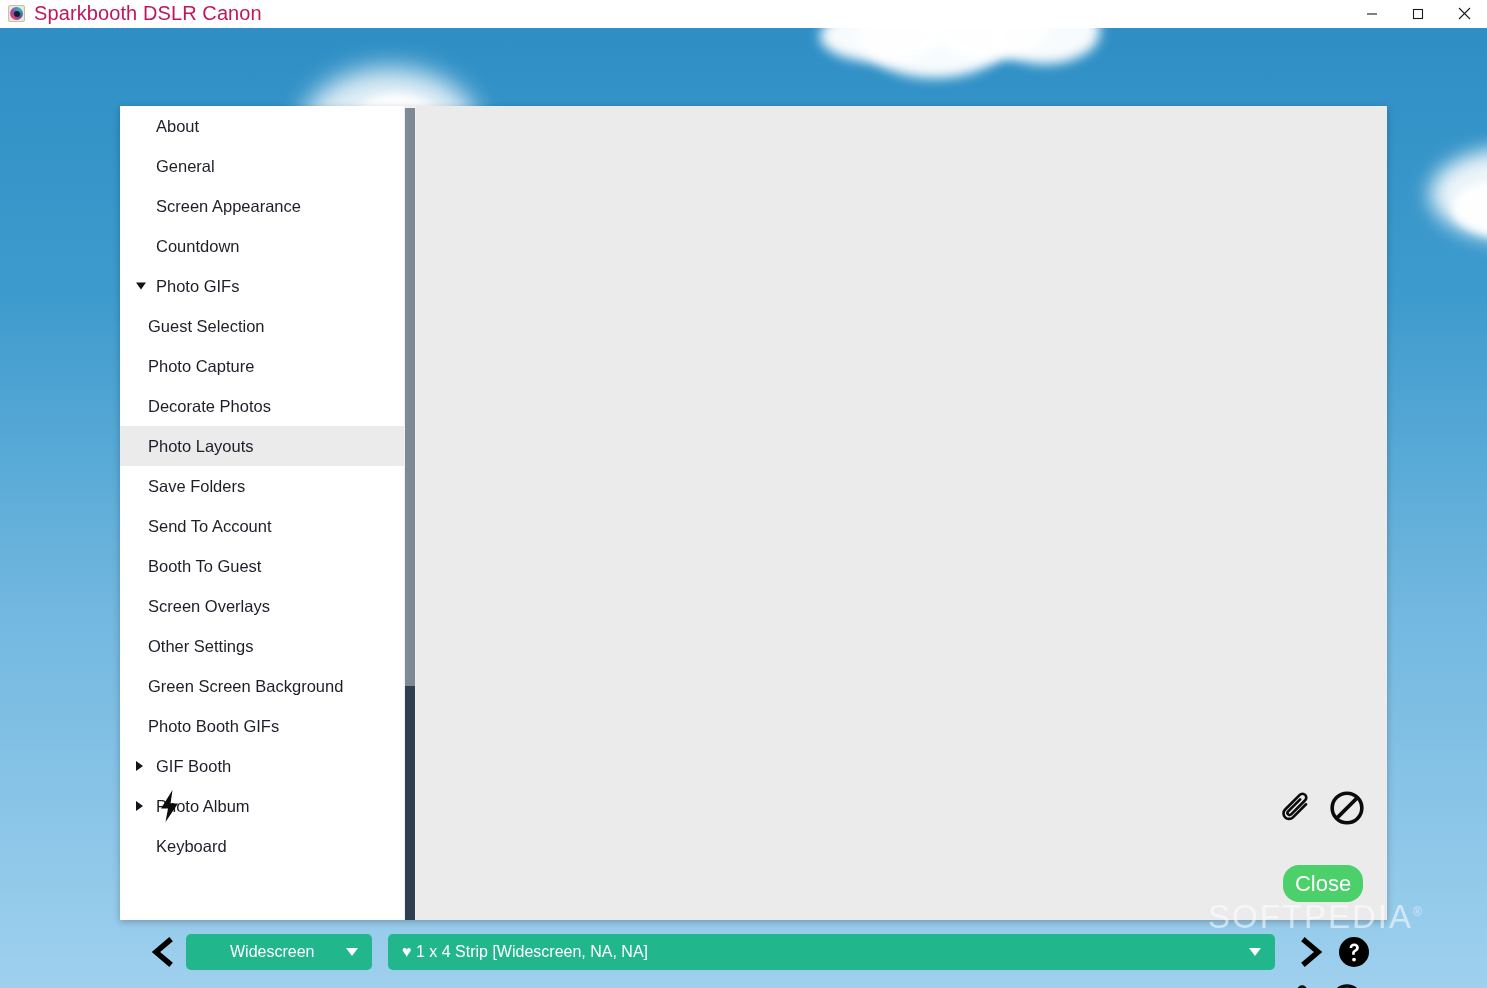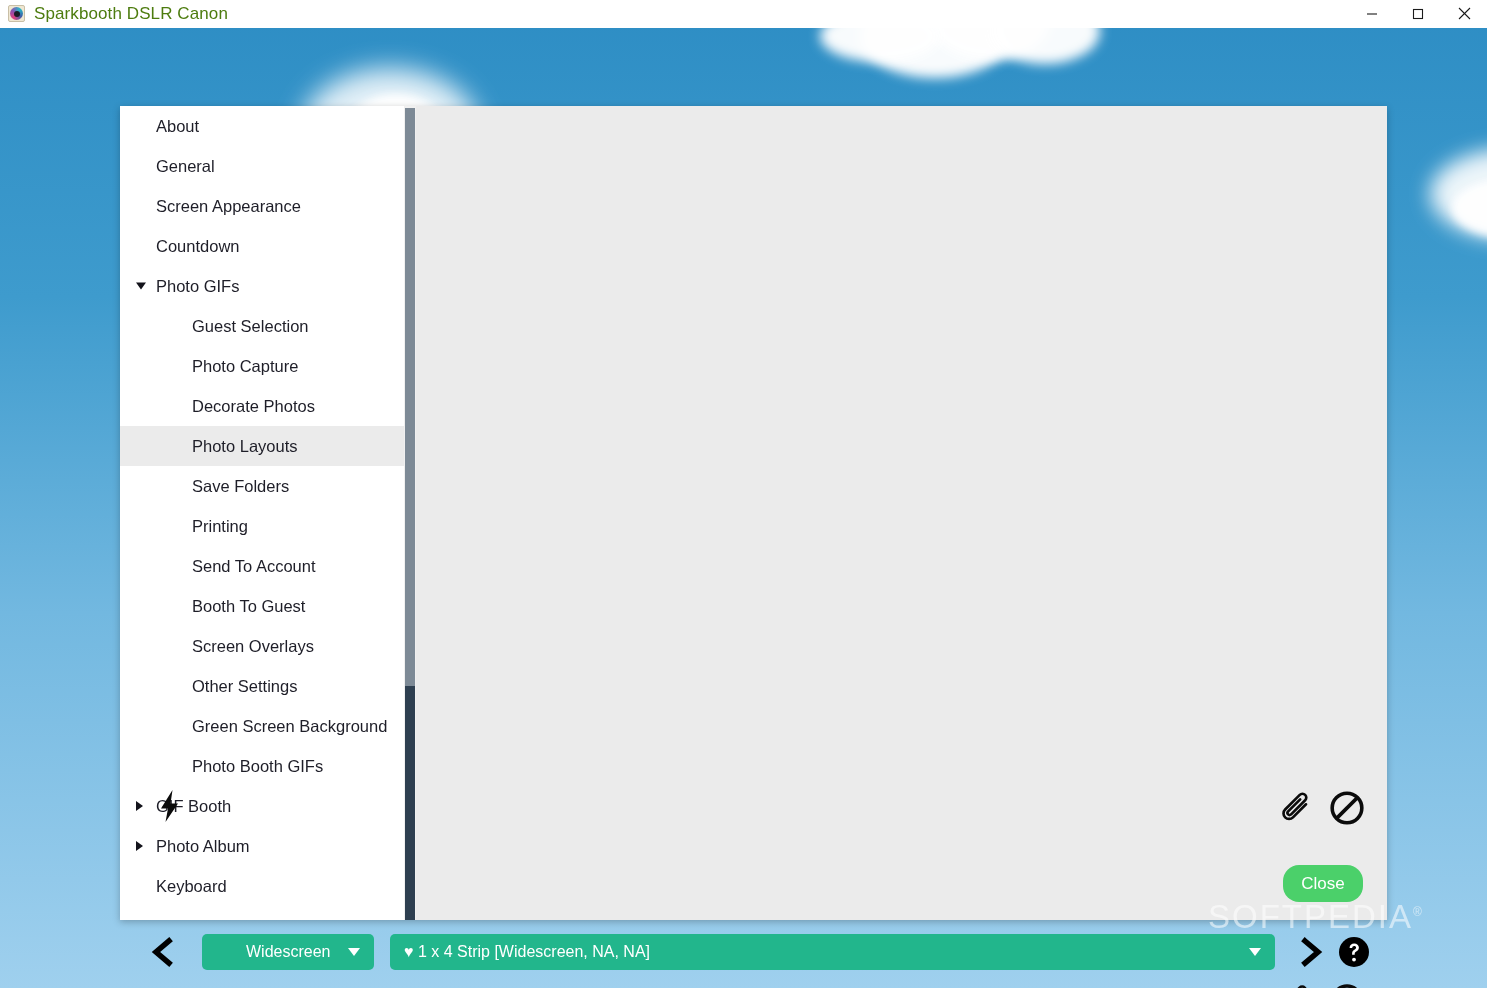--- a/index.html
+++ b/index.html
@@ -53,21 +53,21 @@
     width: 13px; height: 13px; border-radius: 50%;
     background:
       conic-gradient(from 210deg, #e0407f 0deg, #8e4fb0 90deg, #28b8c8 190deg, #3b5fa8 270deg, #e0407f 360deg);
     display: flex; align-items: center; justify-content: center;
   }
   .lens::after {
     content: ""; width: 6px; height: 6px; border-radius: 50%;
     background: #1c1c26;
   }
   .title-text {
-    font-size: 17px; color: #4d7c0f; letter-spacing: .1px;
+    font-size: 20px; color: #be185d; letter-spacing: .1px;
   }
   .win-btns { margin-left: auto; display: flex; height: 28px; }
   .win-btn {
     width: 46px; height: 28px;
     display: flex; align-items: center; justify-content: center;
     color: #1b1b1b;
   }
   .win-btn svg { display: block; }
 
   
@@ -91,21 +91,21 @@
   }
   .nav-item {
     height: 40px;
     display: flex; align-items: center;
     font-size: 16.5px;
     color: #1e1e28;
     padding-left: 36px;
     position: relative;
     white-space: nowrap;
   }
-  .nav-item.child { padding-left: 72px; }
+  .nav-item.child { padding-left: 28px; }
   .nav-item.selected { background: #ebebeb; }
   .tri {
     position: absolute; left: 16px; top: 50%;
     transform: translateY(-50%);
     width: 0; height: 0;
   }
   .tri.down {
     border-left: 5.5px solid transparent;
     border-right: 5.5px solid transparent;
     border-top: 7px solid #13131b;
@@ -157,21 +157,21 @@
     overflow: hidden;
   }
   .select .caret {
     margin-left: auto;
     width: 0; height: 0;
     border-left: 6px solid transparent;
     border-right: 6px solid transparent;
     border-top: 8px solid #ffffff;
     flex: none;
   }
-  #mode-select { width: 172px; margin-left: 20px; padding-left: 44px; }
+  #mode-select { width: 186px; margin-left: 4px; padding-left: 44px; }
   #layout-select { flex: 1; margin-left: 16px; margin-right: 16px; }
   .tb-icon {
     width: 42px; height: 42px; flex: none;
     display: flex; align-items: center; justify-content: center;
   }
 
   
   .left-stack {
     position: absolute; left: 26px; top: 60px;
     display: flex; flex-direction: column; gap: 12px;
@@ -190,21 +190,21 @@
   .bolt-btn { position: absolute; left: 28px; bottom: 92px; }
   .bottom-pair {
     position: absolute; right: 18px; bottom: 90px;
     display: flex; gap: 6px; align-items: center;
   }
   .close-btn {
     position: absolute; right: 24px; bottom: 18px;
     width: 80px; height: 37px;
     background: #4bd06a;
     border: none; border-radius: 16px;
-    color: #ffffff; font-size: 17px;
+    color: #ffffff; font-size: 22px;
     font-family: "Liberation Sans", sans-serif;
     cursor: pointer;
   }
 
   
   .strip-frame {
     position: absolute; left: 356px; top: 87px;
     width: 240px; height: 635px;
     background: #ffffff;
     border: 1px solid #b8b8b8;
@@ -297,23 +297,20 @@
         <div class="nav-item child">
           <span>Decorate Photos</span>
         </div>
         <div class="nav-item child selected">
           <span>Photo Layouts</span>
         </div>
         <div class="nav-item child">
           <span>Save Folders</span>
         </div>
         <div class="nav-item child">
-          <span>Printing</span>
-        </div>
-        <div class="nav-item child">
           <span>Send To Account</span>
         </div>
         <div class="nav-item child">
           <span>Booth To Guest</span>
         </div>
         <div class="nav-item child">
           <span>Screen Overlays</span>
         </div>
         <div class="nav-item child">
           <span>Other Settings</span>

